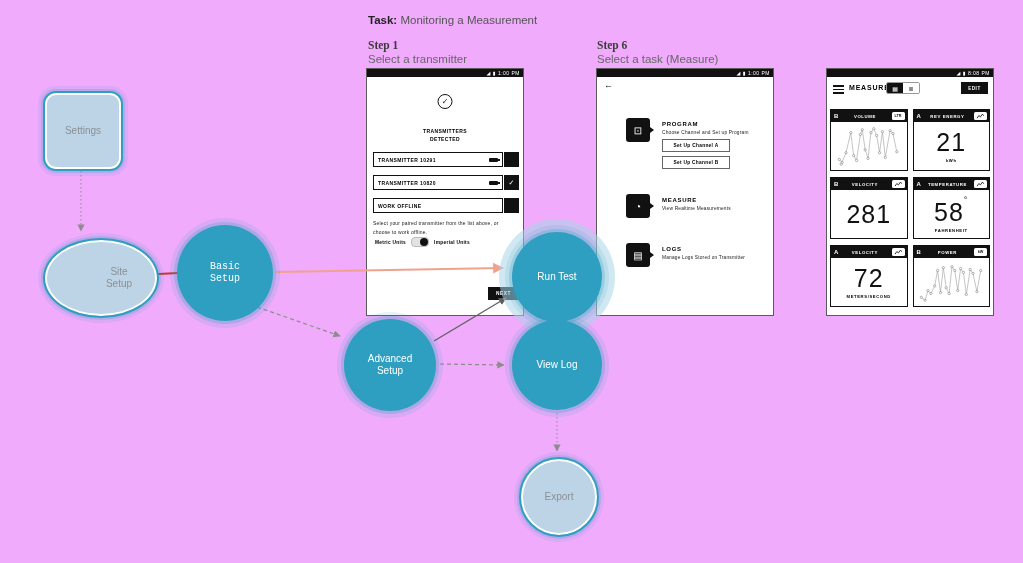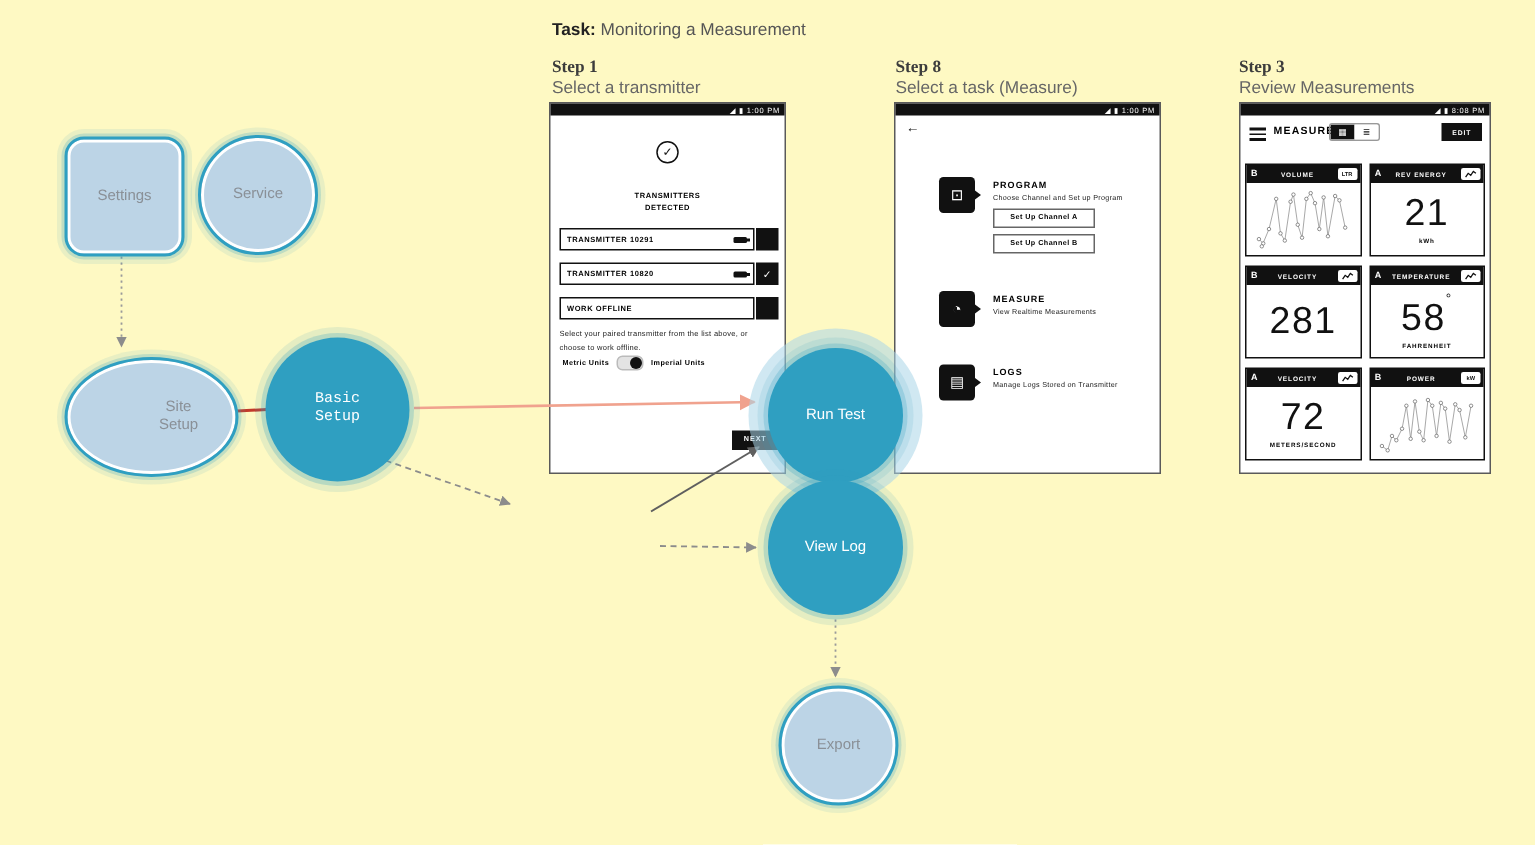--- a/index.html
+++ b/index.html
@@ -1,16 +1,16 @@
 <!DOCTYPE html>
 <html><head>
 <meta charset="utf-8">
 <style>
   html,body{margin:0;padding:0;background:#fff;}
-  #stage{position:relative;width:1023px;height:563px;background:#fef9c3;overflow:hidden;
+  #stage{position:relative;width:1023px;height:563px;background:#f0abfc;overflow:hidden;
          font-family:"Liberation Sans",sans-serif;}
   
   .task-line{position:absolute;left:368px;top:14px;font-size:11.5px;color:#555;}
   .task-line b{color:#222;}
   .step-head{position:absolute;font-size:11.5px;line-height:1.25;color:#666;}
   .step-head b{display:block;color:#3c3c3c;font-family:Liberation Serif, serif;}
   
   .node{position:absolute;border-radius:50%;display:flex;align-items:center;justify-content:center;
         text-align:center;z-index:3;line-height:1.2;}
   .node.light{background:#bcd4e6;border:2px solid #2f9fc1;color:#8a9097;font-size:10px;
@@ -87,26 +87,22 @@
 
   <div class="task-line">
     <b>Task:</b>
     <span>Monitoring a Measurement</span>
   </div>
   <div class="step-head" style="left:368px;top:38px;">
     <b>Step 1</b>
     <span>Select a transmitter</span>
   </div>
   <div class="step-head" style="left:597px;top:38px;">
-    <b>Step 8</b>
+    <b>Step 6</b>
     <span>Select a task (Measure)</span>
-  </div>
-  <div class="step-head" style="left:826px;top:38px;">
-    <b>Step 3</b>
-    <span>Review Measurements</span>
   </div>
 
   <div class="phone" style="left:366px;top:68px;width:156px;height:246px;">
     <div class="statusbar">
       <span>◢ ▮ 1:00 PM</span>
     </div>
     <div class="p1-check">
       <span>✓</span>
     </div>
     <div class="p1-title">TRANSMITTERS
@@ -356,29 +352,29 @@
     <line x1="434" y1="341" x2="506" y2="298" stroke="#5f5f5f" stroke-width="1.3" marker-end="url(#ah-dark)"></line>
     <line x1="440" y1="364" x2="504" y2="365" stroke="#8c8c8c" stroke-width="1.2" stroke-dasharray="4,3" marker-end="url(#ah-gray)"></line>
     <line x1="557" y1="413" x2="557" y2="451" stroke="#9a9a9a" stroke-width="1.2" stroke-dasharray="1.5,2.5" marker-end="url(#ah-gray)"></line>
   </svg>
 
   <div class="halo" style="left:499px;top:219px;width:116px;height:116px;"></div>
 
   <div class="node light" style="left:43px;top:91px;width:76px;height:76px;border-radius:13px;">
     <span class="lbl">Settings</span>
   </div>
-  <div class="node light" style="left:132px;top:90px;width:76px;height:76px;">
-    <span class="lbl">Service</span>
-  </div>
   <div class="node light" style="left:43px;top:238px;width:76px;height:76px;padding-left:36px;">
     <span class="lbl" style="width:36px;">Site Setup</span>
   </div>
   <div class="node dark" style="left:177px;top:225px;width:96px;height:96px;font-family:Liberation Mono, monospace;">
     <span class="lbl" style="width:40px;">Basic Setup</span>
   </div>
+  <div class="node dark" style="left:344px;top:319px;width:92px;height:92px;">
+    <span class="lbl" style="width:60px;">Advanced Setup</span>
+  </div>
   <div class="node dark" style="left:512px;top:232px;width:90px;height:90px;">
     <span class="lbl">Run Test</span>
   </div>
   <div class="node dark" style="left:512px;top:320px;width:90px;height:90px;">
     <span class="lbl">View Log</span>
   </div>
   <div class="node light" style="left:519px;top:457px;width:76px;height:76px;">
     <span class="lbl">Export</span>
   </div>
 

